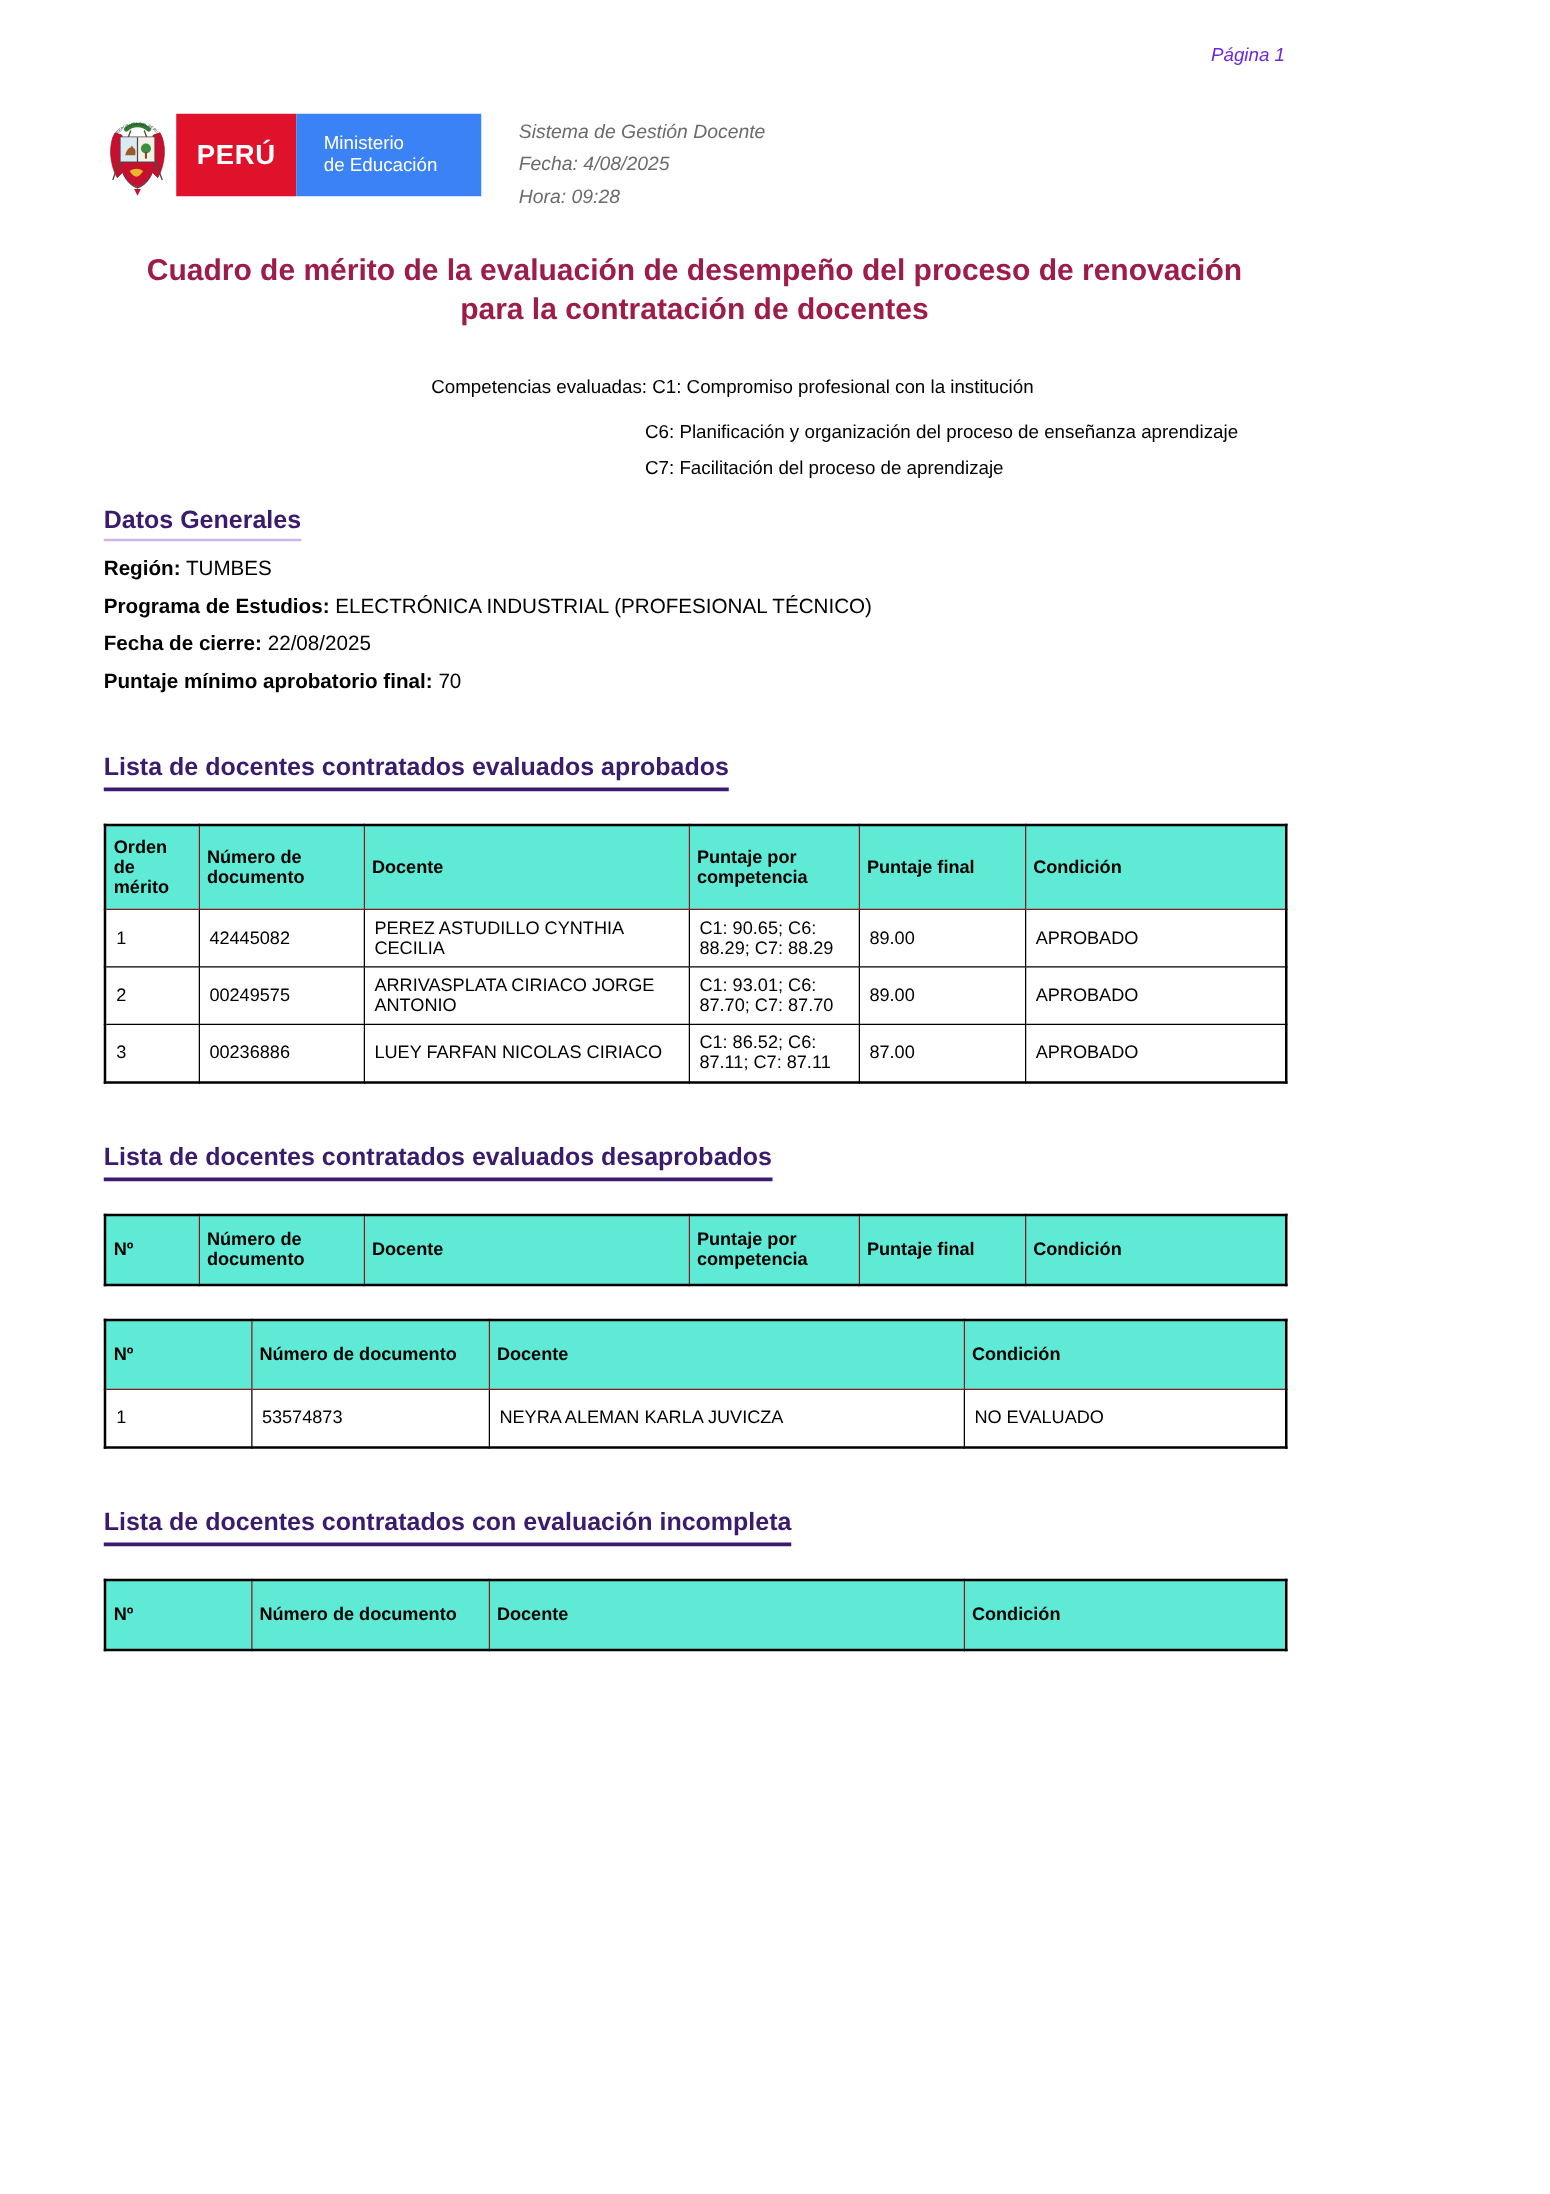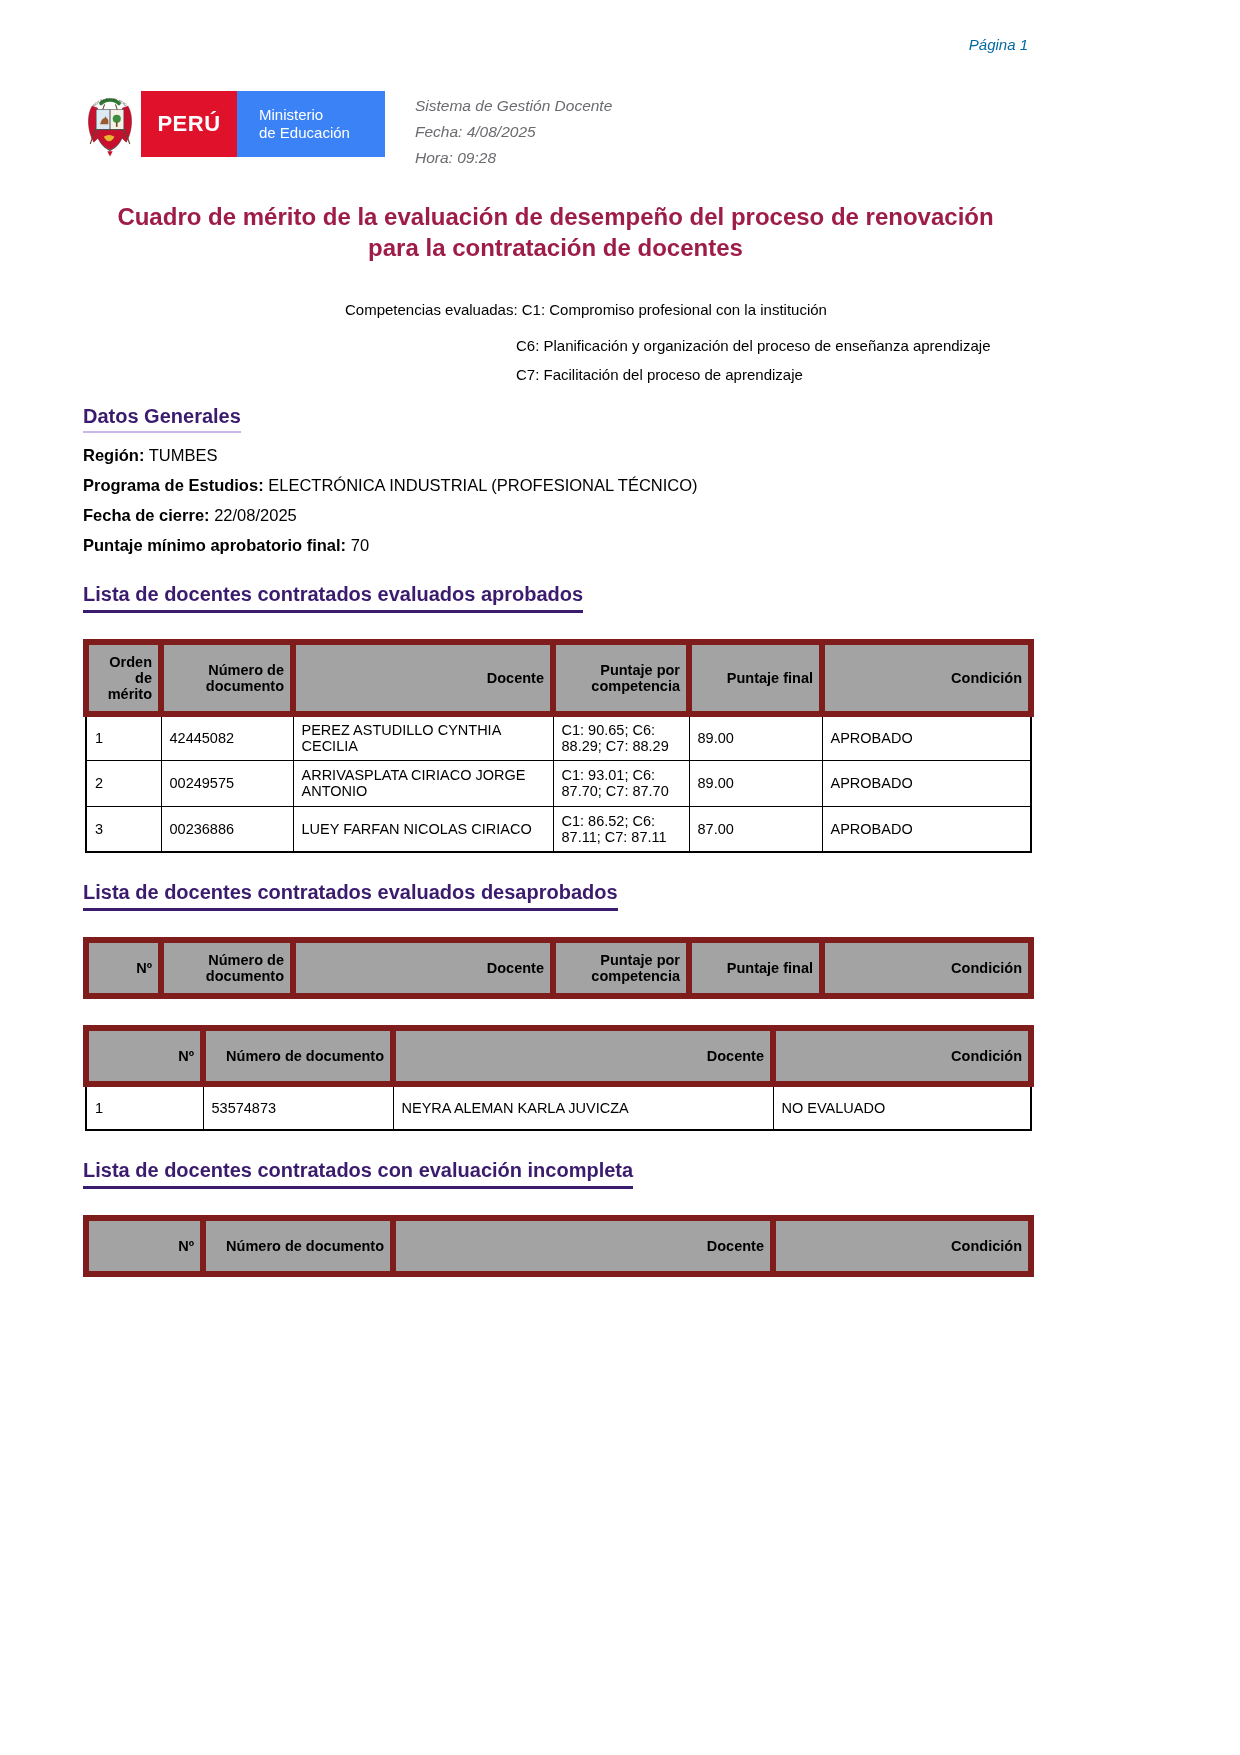--- a/index.html
+++ b/index.html
@@ -13,21 +13,21 @@
     color:#000;
     overflow:hidden;
   }
   .content { margin-left:83px; width:945px; }
 
   .page-label {
     padding-top:36px;
     text-align:right;
     font-style:italic;
     font-size:15px;
-    color:#0369a1;
+    color:#6d28d9;
   }
 
   
   .brand-row { margin-top:38px; display:flex; align-items:flex-start; }
   .coat { width:54px; height:70px; margin-right:4px; flex:0 0 auto; }
   .brand-red {
     width:96px; height:66px; background:#E0112B;
     display:flex; align-items:center; justify-content:center;
     color:#fff; font-size:22px; font-weight:bold; letter-spacing:0.5px;
   }
@@ -58,39 +58,39 @@
   .dg-heading-wrap { margin-top:22px; }
   .dg-heading {
     display:inline-block;
     color:#3B1B6E; font-size:20px; font-weight:bold;
     border-bottom:2px solid #C9B6EA; padding-bottom:3px;
   }
   .dg-fields { margin-top:13px; font-size:16.5px; }
   .dg-field { margin-bottom:11px; }
   .dg-label { font-weight:bold; }
 
-  .section-heading-wrap { margin-top:28px;text-decoration:underline; }
+  .section-heading-wrap { margin-top:48px;text-decoration:underline; }
   .section-heading {
     display:inline-block;
     color:#3B1B6E; font-size:20px; font-weight:bold;
     border-bottom:3px solid #3B1B6E; padding-bottom:4px;
   }
 
   table.data {
     margin-top:26px;
     width:945px;
     border-collapse:collapse;
     border:2px solid #000;
     table-layout:fixed;
   }
   table.data th {
-    background:#a3a3a3;
-    border:6px solid #7f1d1d;
+    background:#5eead4;
+    border:1px solid #7f1d1d;
     font-size:14.5px; font-weight:bold;
-    text-align:right; vertical-align:middle;
+    text-align:left; vertical-align:middle;
     padding:9px 6px; height:56px;
   }
   table.data td {
     border:1px solid #000;
     font-size:14.5px;
     text-align:left; vertical-align:middle;
     padding:5px 8px; height:46px;
     word-wrap:break-word;
   }
 </style>

